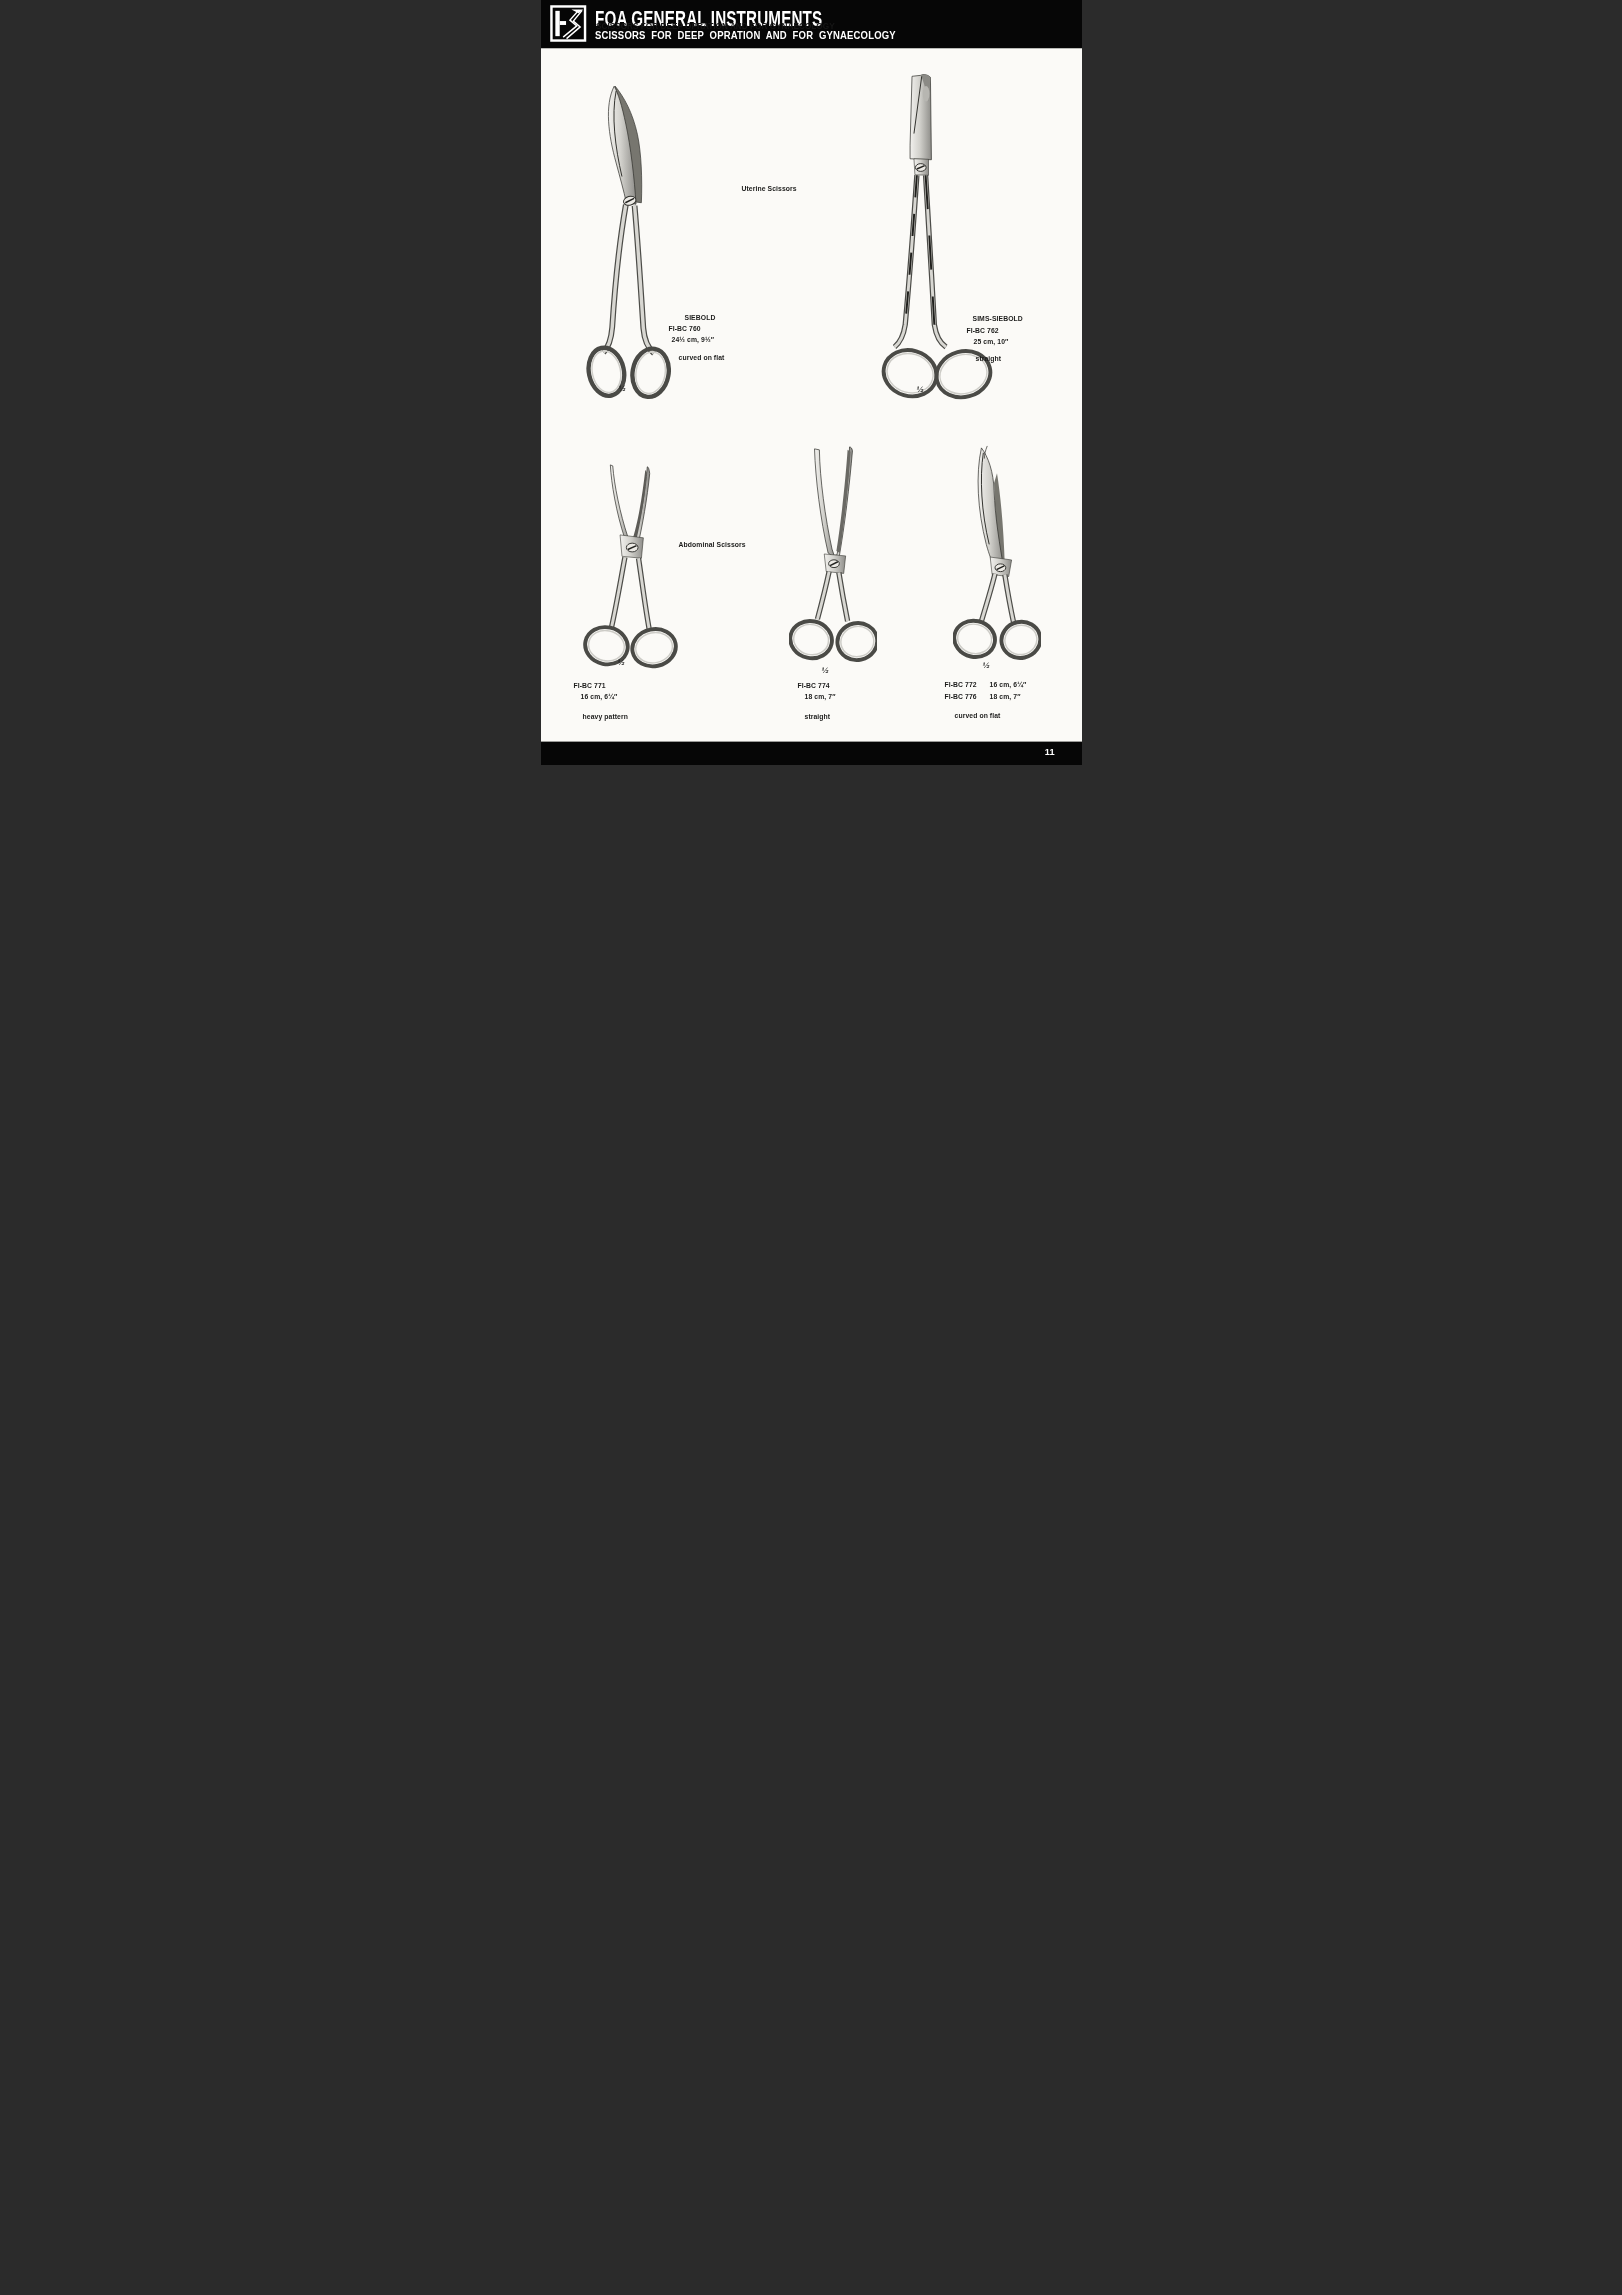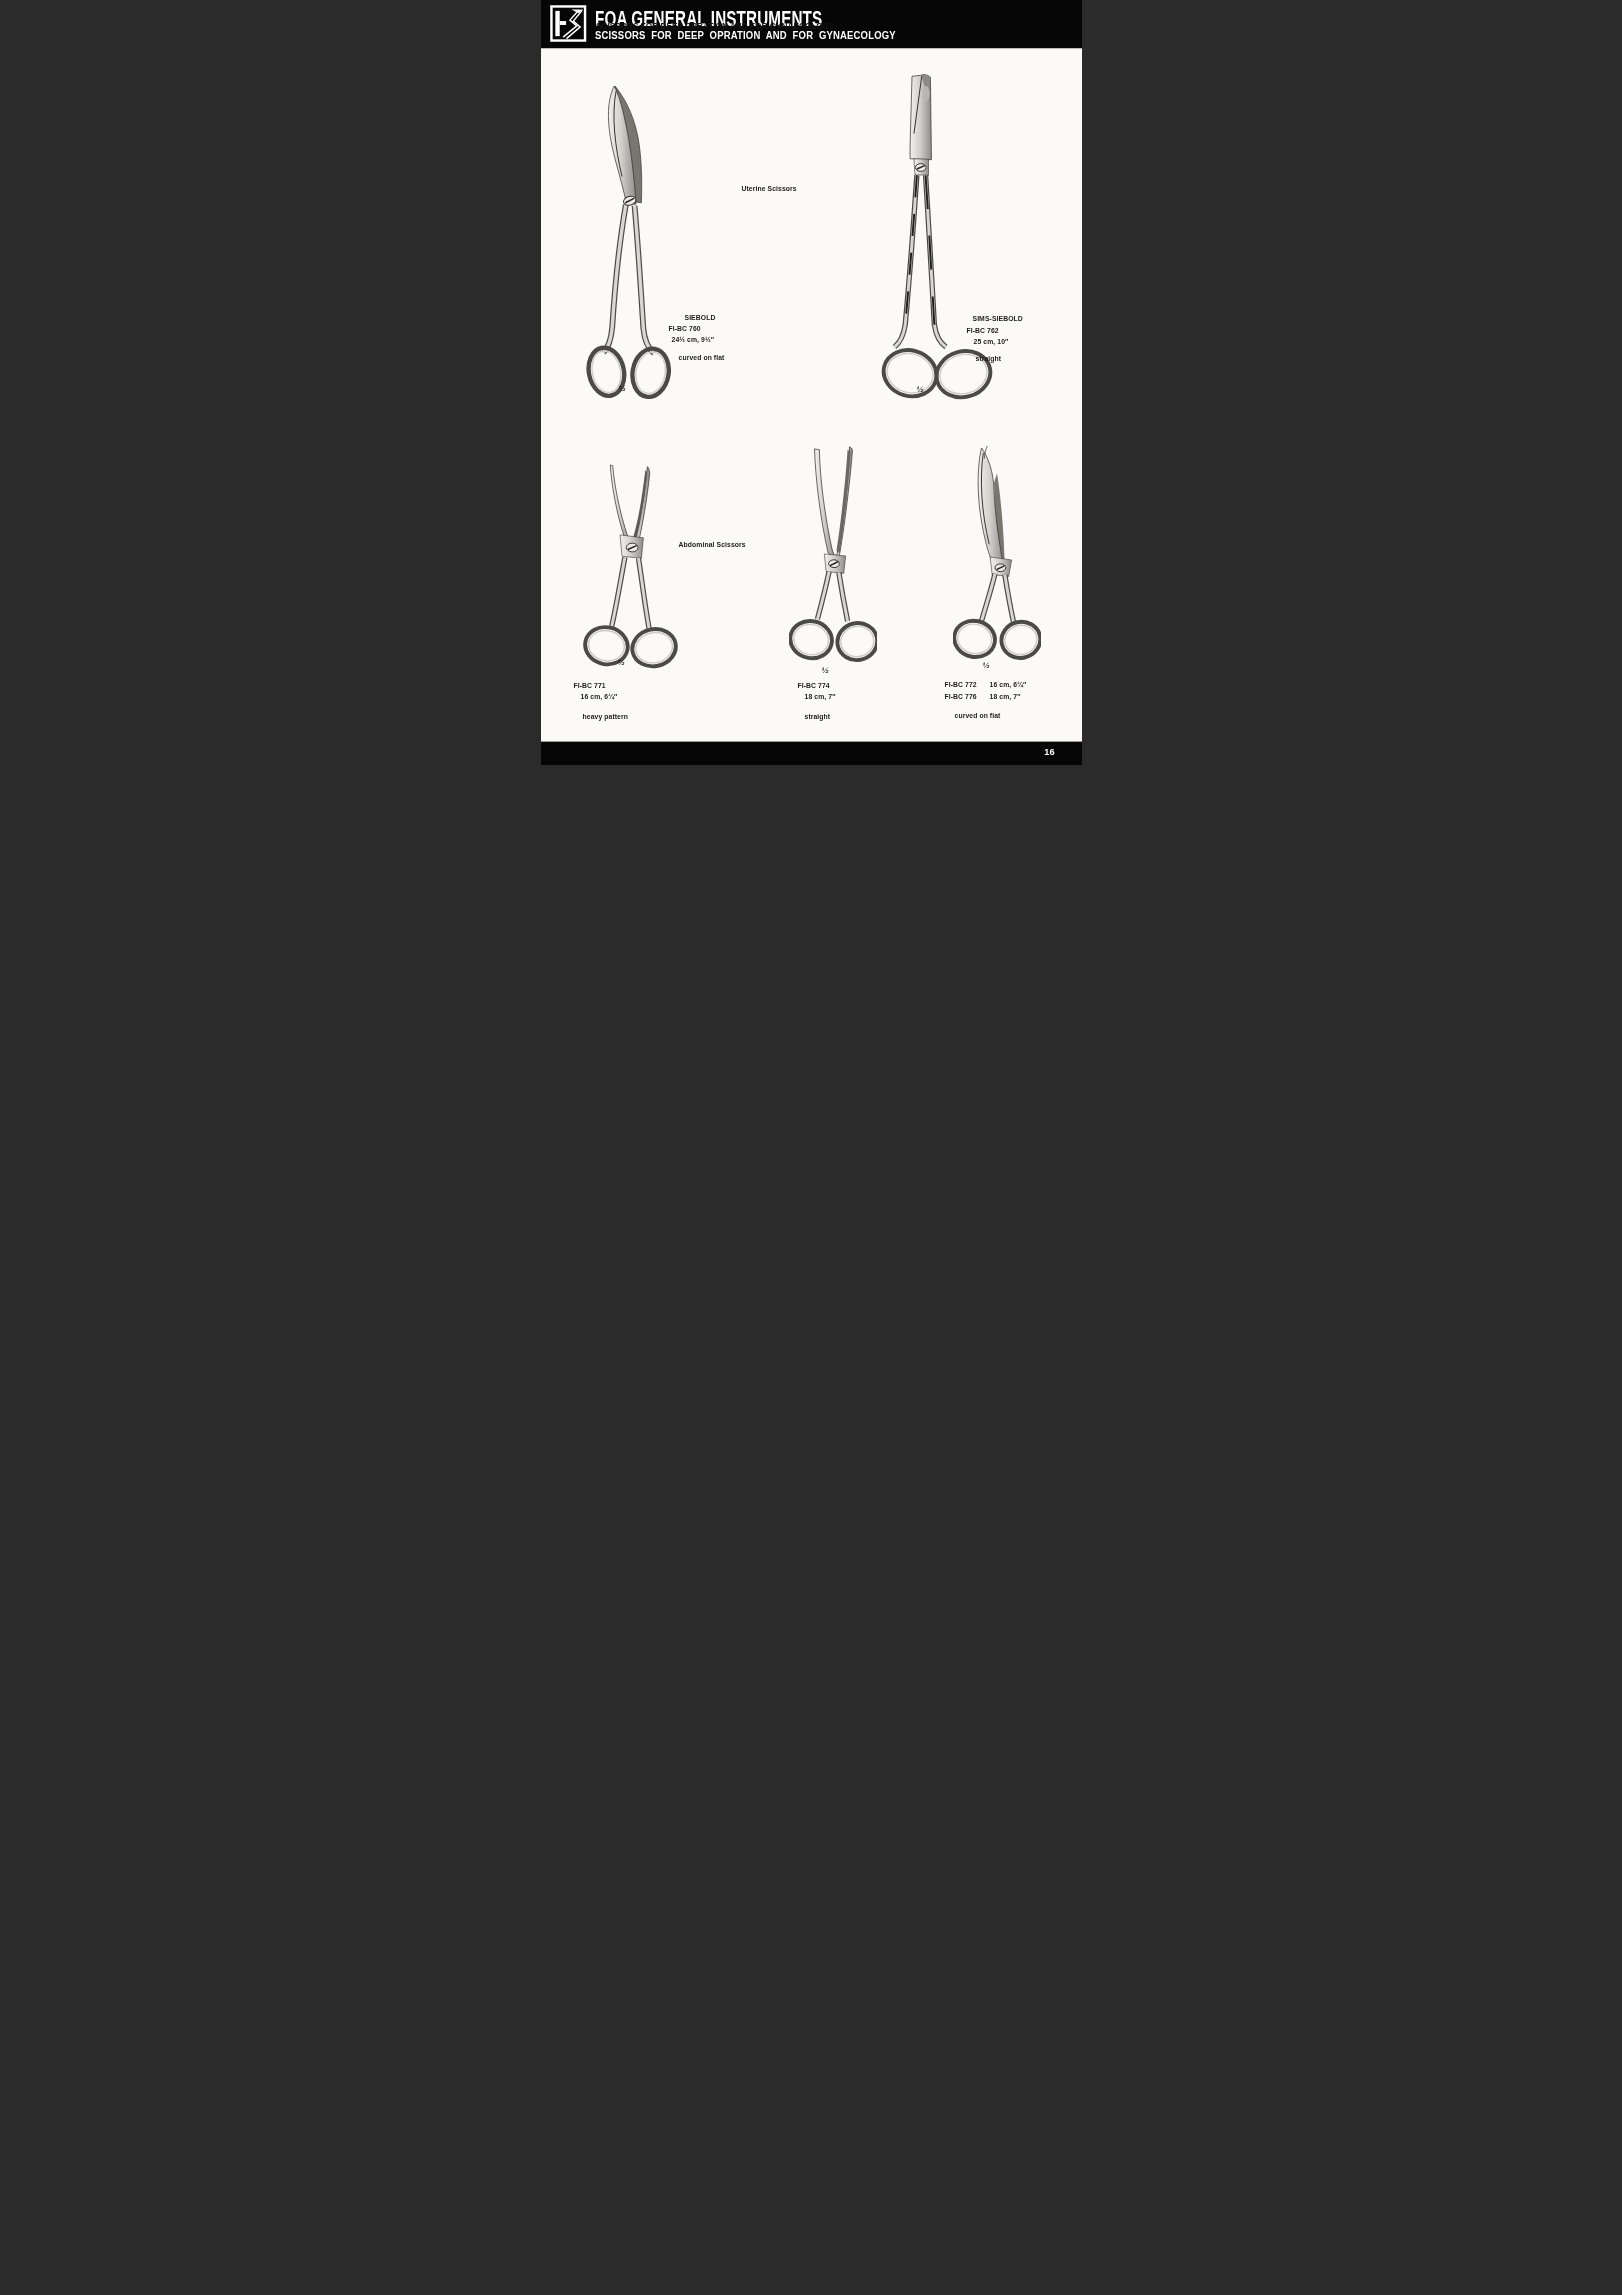--- a/index.html
+++ b/index.html
@@ -197,17 +197,17 @@
   <div class="lbl" style="left:449px;top:693px;">18 cm, 7″</div>
   <div class="lbl" style="left:414px;top:712px;">curved on flat</div>
 
   <div class="half" style="left:78px;top:384px;">½</div>
   <div class="half" style="left:376px;top:385px;">½</div>
   <div class="half" style="left:77px;top:658px;">½</div>
   <div class="half" style="left:281px;top:666px;">½</div>
   <div class="half" style="left:442px;top:661px;">½</div>
 
   <div class="footer">
-    <div class="page-num">16</div>
+    <div class="page-num">11</div>
   </div>
 
 </div>
 
 
 </body></html>

